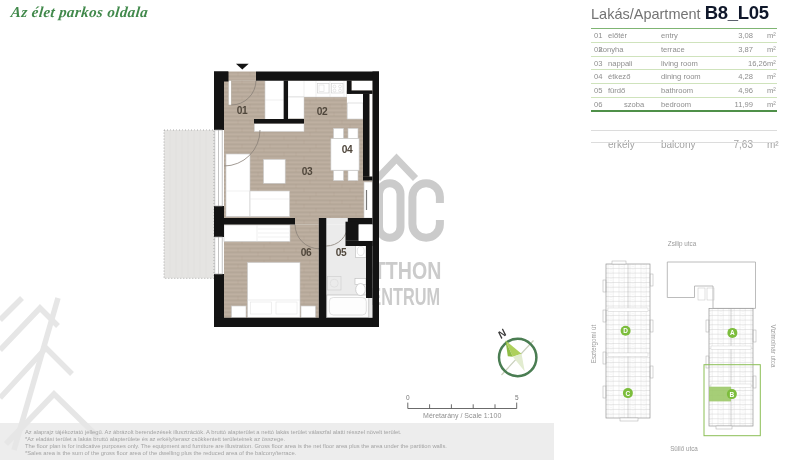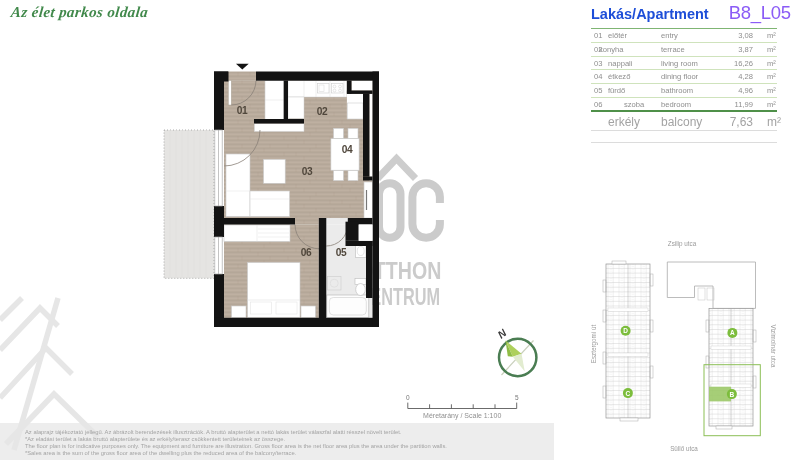--- a/index.html
+++ b/index.html
@@ -219,21 +219,21 @@
 <path d="M407.8 402.6 V408.5 H516.7 V402.6"></path>
 <path d="M429.6 404.3 V408.5 M451.4 404.3 V408.5 M473.2 404.3 V408.5 M495 404.3 V408.5"></path>
 </g>
 <text x="407.8" y="400.4" font-size="6.5" fill="#777777" text-anchor="middle">0</text>
 <text x="516.7" y="400.4" font-size="6.5" fill="#777777" text-anchor="middle">5</text>
 
 <text x="462.2" y="417.6" font-size="7" fill="#909090" text-anchor="middle">Méretarány / Scale 1:100</text>
 </svg>
 
 <div class="abs" style="left:591px;top:2.3px;width:200px;white-space:nowrap">
-<span style="font-size:14.5px;font-weight:bold;color:#1d4ed8;vertical-align:baseline">Lakás/Apartment</span><span style="font-size:18.5px;font-weight:normal;color:#8b5cf6;margin-left:20px;letter-spacing:-0.3px;vertical-align:baseline">B8_L05</span>
+<span style="font-size:14.5px;font-weight:normal;color:#737373;vertical-align:baseline">Lakás/Apartment</span><span style="font-size:18.5px;font-weight:bold;color:#0f172a;margin-left:4px;letter-spacing:-0.3px;vertical-align:baseline">B8_L05</span>
 </div>
 
 <div class="abs" style="left:591px;top:27.8px;width:186px;height:1.4px;background:#7fb573"></div>
 
 <div class="abs" style="left:591px;top:29.2px;width:186px;font-size:7.6px;color:#8e8e8e">
 
 <div style="position:relative;height:12.7px;line-height:13px;border-bottom:1px solid #cfe3bc">
         <span class="abs" style="left:3px">01</span>
         <span class="abs" style="left:17px">előtér</span>
         <span class="abs" style="left:70px">entry</span>
@@ -246,28 +246,28 @@
         <span class="abs" style="left:8px">konyha</span>
         <span class="abs" style="left:70px">terrace</span>
         <span class="abs" style="right:24px">3,87</span>
         <span class="abs" style="left:176px">m²</span>
       </div>
 
 <div style="position:relative;height:12.7px;line-height:13px;border-bottom:1px solid #cfe3bc">
         <span class="abs" style="left:3px">03</span>
         <span class="abs" style="left:17px">nappali</span>
         <span class="abs" style="left:70px">living room</span>
-        <span class="abs" style="right:24px">16,26</span>
+        <span class="abs" style="right:10px">16,26</span>
         <span class="abs" style="left:176px">m²</span>
       </div>
 
 <div style="position:relative;height:12.7px;line-height:13px;border-bottom:1px solid #cfe3bc">
         <span class="abs" style="left:3px">04</span>
         <span class="abs" style="left:17px">étkező</span>
-        <span class="abs" style="left:70px">dining floor</span>
+        <span class="abs" style="left:70px">dining room</span>
         <span class="abs" style="right:24px">4,28</span>
         <span class="abs" style="left:176px">m²</span>
       </div>
 
 <div style="position:relative;height:12.7px;line-height:13px;border-bottom:1px solid #cfe3bc">
         <span class="abs" style="left:3px">05</span>
         <span class="abs" style="left:17px">fürdő</span>
         <span class="abs" style="left:70px">bathroom</span>
         <span class="abs" style="right:24px">4,96</span>
         <span class="abs" style="left:176px">m²</span>
@@ -280,21 +280,21 @@
         <span class="abs" style="right:24px">11,99</span>
         <span class="abs" style="left:176px">m²</span>
       </div>
 </div>
 
 <div class="abs" style="left:591px;top:109.8px;width:186px;height:1.8px;background:#4f9049"></div>
 
 
 <div class="abs" style="left:591px;top:130.3px;width:186px;height:1px;background:#dcdcdc"></div>
 
-<div class="abs" style="left:591px;top:117px;width:186px;height:11px;line-height:11px;font-size:12px;color:#a3a3a3">
+<div class="abs" style="left:591px;top:139px;width:186px;height:11px;line-height:11px;font-size:10px;color:#a3a3a3">
 <span class="abs" style="left:17px">erkély</span>
       <span class="abs" style="left:70px">balcony</span>
       <span class="abs" style="right:24px">7,63</span>
       <span class="abs" style="left:176px">m²</span>
 </div>
 
 <div class="abs" style="left:591px;top:142.4px;width:186px;height:1px;background:#dcdcdc"></div>
 
 
 <svg class="abs" style="left:590px;top:238px" width="196" height="216" viewBox="590 238 196 216">

